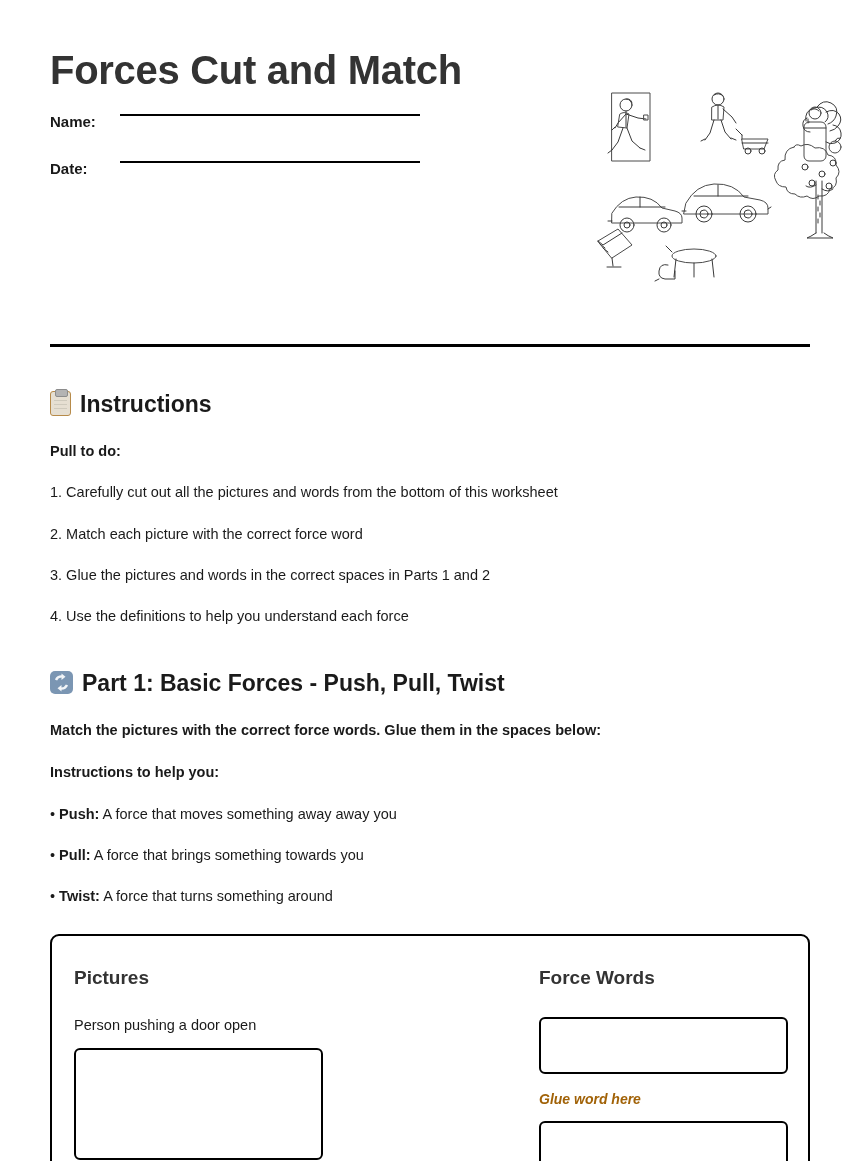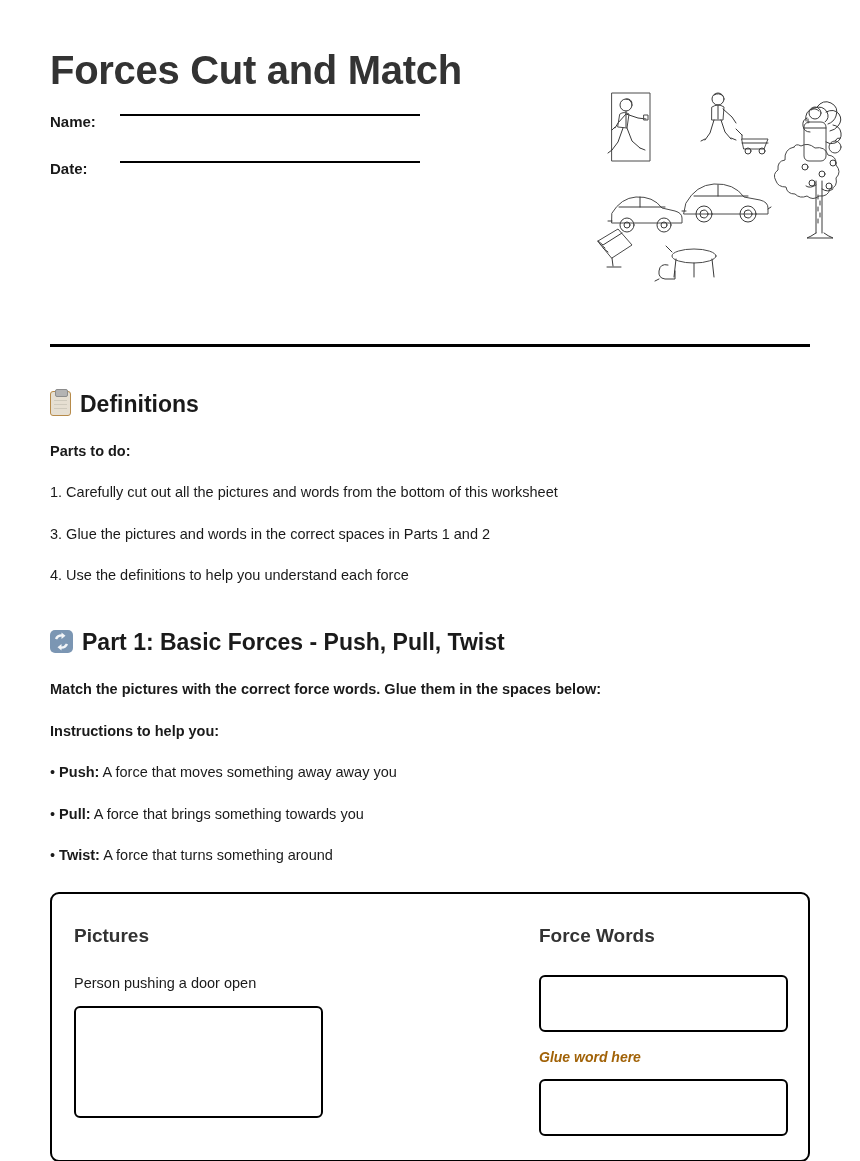--- a/index.html
+++ b/index.html
@@ -264,24 +264,25 @@
         </g>
       </svg>
     </div>
   </div>
 
   <div class="divider"></div>
 
   <div class="section">
     <h2 class="sec-head">
       <span class="emoji"><span class="emoji-clipboard"></span></span>
-      <span>Definitions</span>
+      <span>Instructions</span>
     </h2>
-    <p class="lead">Parts to do:</p>
+    <p class="lead">Pull to do:</p>
     <p class="body-line">1. Carefully cut out all the pictures and words from the bottom of this worksheet</p>
+    <p class="body-line">2. Match each picture with the correct force word</p>
     <p class="body-line">3. Glue the pictures and words in the correct spaces in Parts 1 and 2</p>
     <p class="body-line">4. Use the definitions to help you understand each force</p>
   </div>
 
   <div class="section">
     <h2 class="sec-head">
       <span class="emoji">
         <span class="emoji-refresh">
           <svg width="19" height="19" viewBox="0 0 19 19" fill="#f2f5f8">
             <path d="M9.5 2.2a7.3 7.3 0 0 0-6.6 4.2l2.2 1a4.9 4.9 0 0 1 4.4-2.8V7l4-3.2-4-3.2z"></path>

